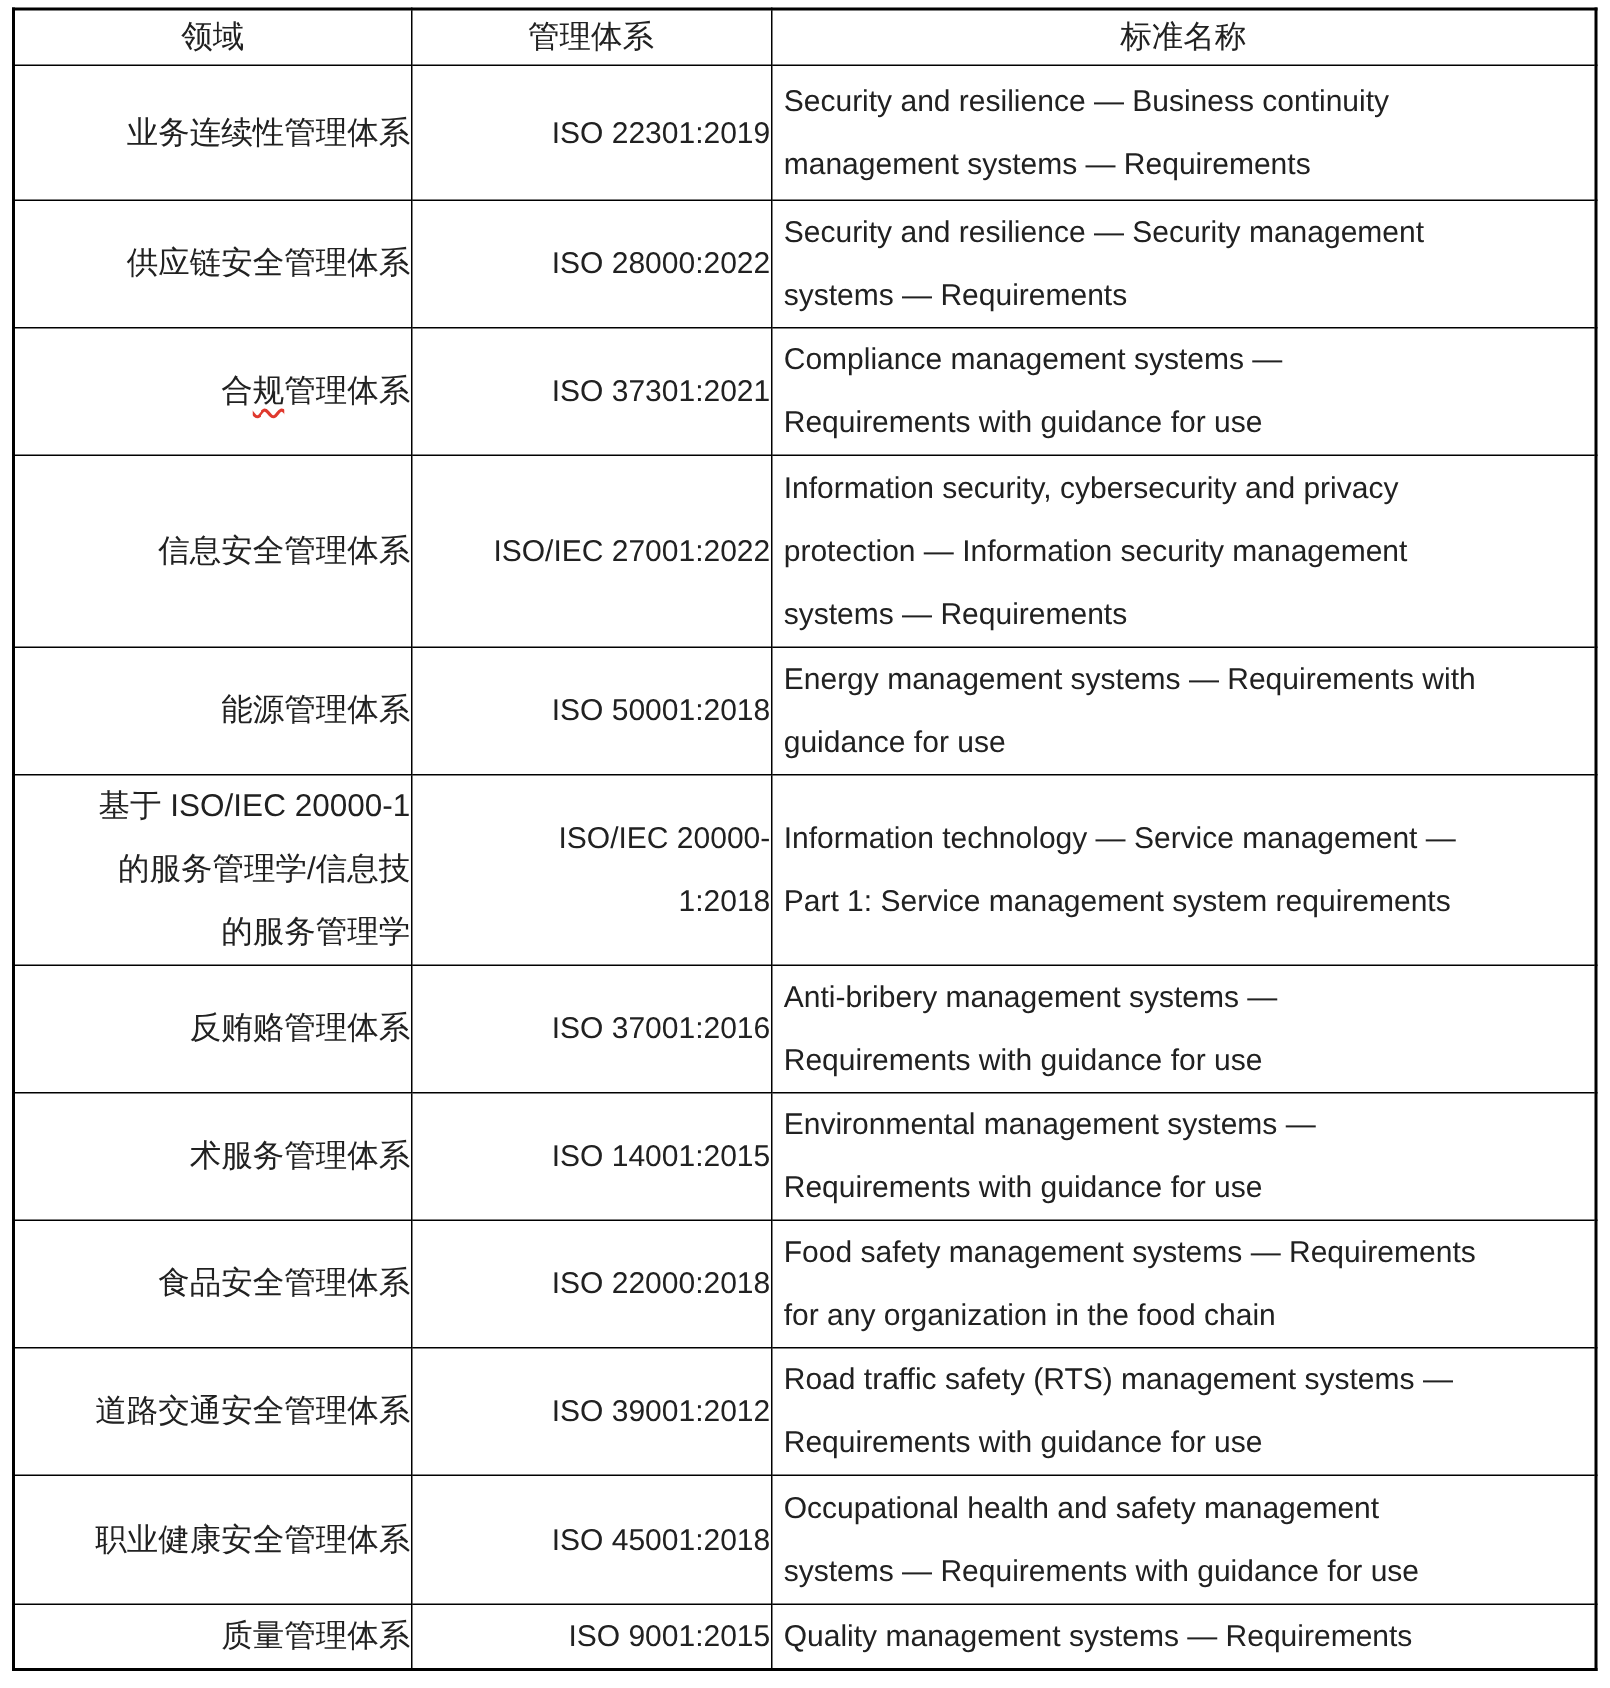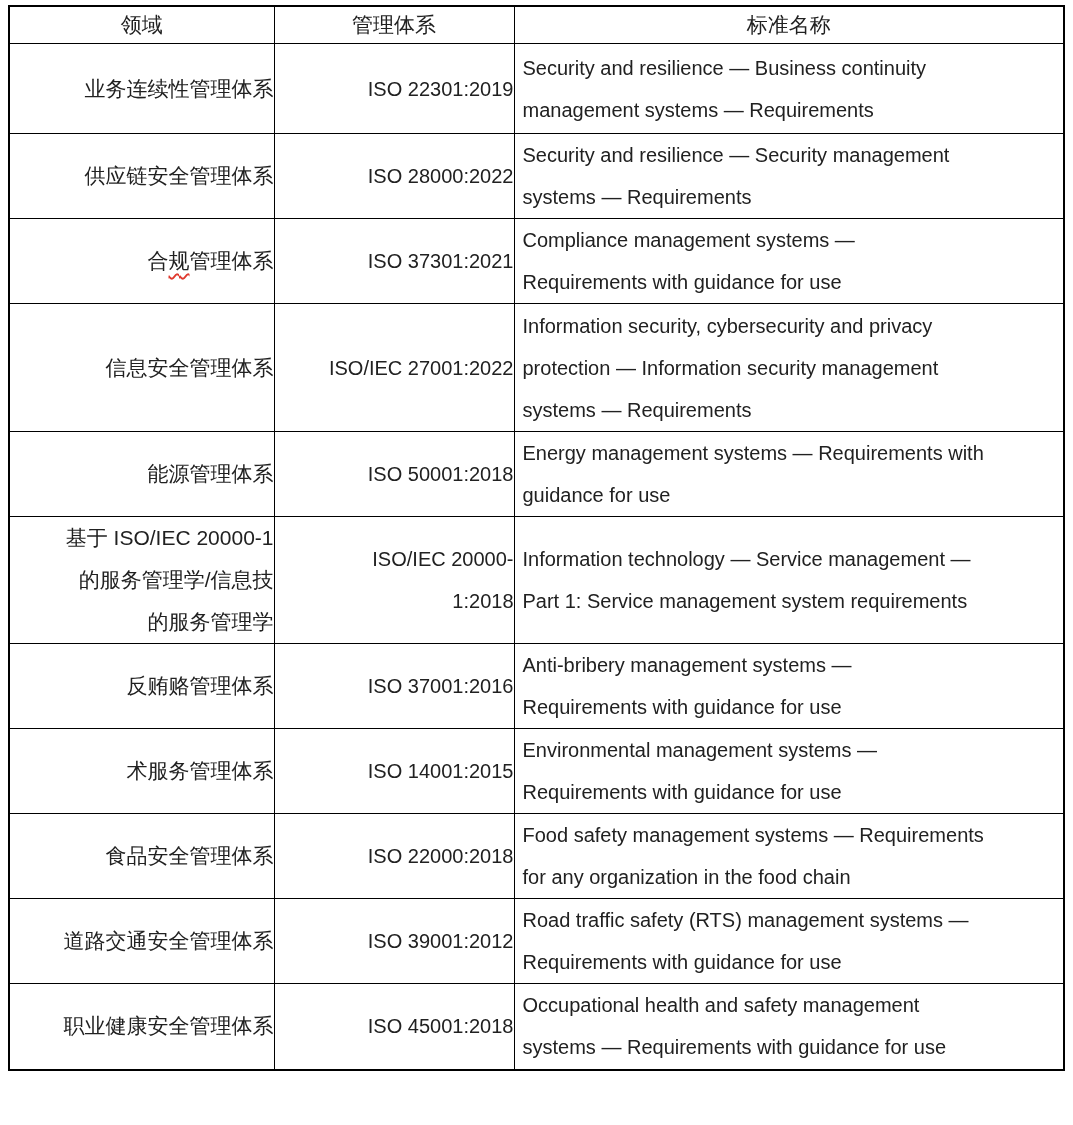--- a/index.html
+++ b/index.html
@@ -199,15 +199,26 @@
             <div class="line">职业健康安全管理体系</div>
           </td>
           <td class="c-standard">
             <div class="line">ISO 45001:2018</div>
           </td>
           <td class="c-name">
             <div class="line">Occupational health and safety management</div>
             <div class="line">systems — Requirements with guidance for use</div>
           </td>
         </tr>
+        <tr style="height: 43px;">
+          <td class="c-domain">
+            <div class="line">质量管理体系</div>
+          </td>
+          <td class="c-standard">
+            <div class="line">ISO 9001:2015</div>
+          </td>
+          <td class="c-name">
+            <div class="line">Quality management systems — Requirements</div>
+          </td>
+        </tr>
       </tbody>
   </table>
 </div>
 
 </body></html>

